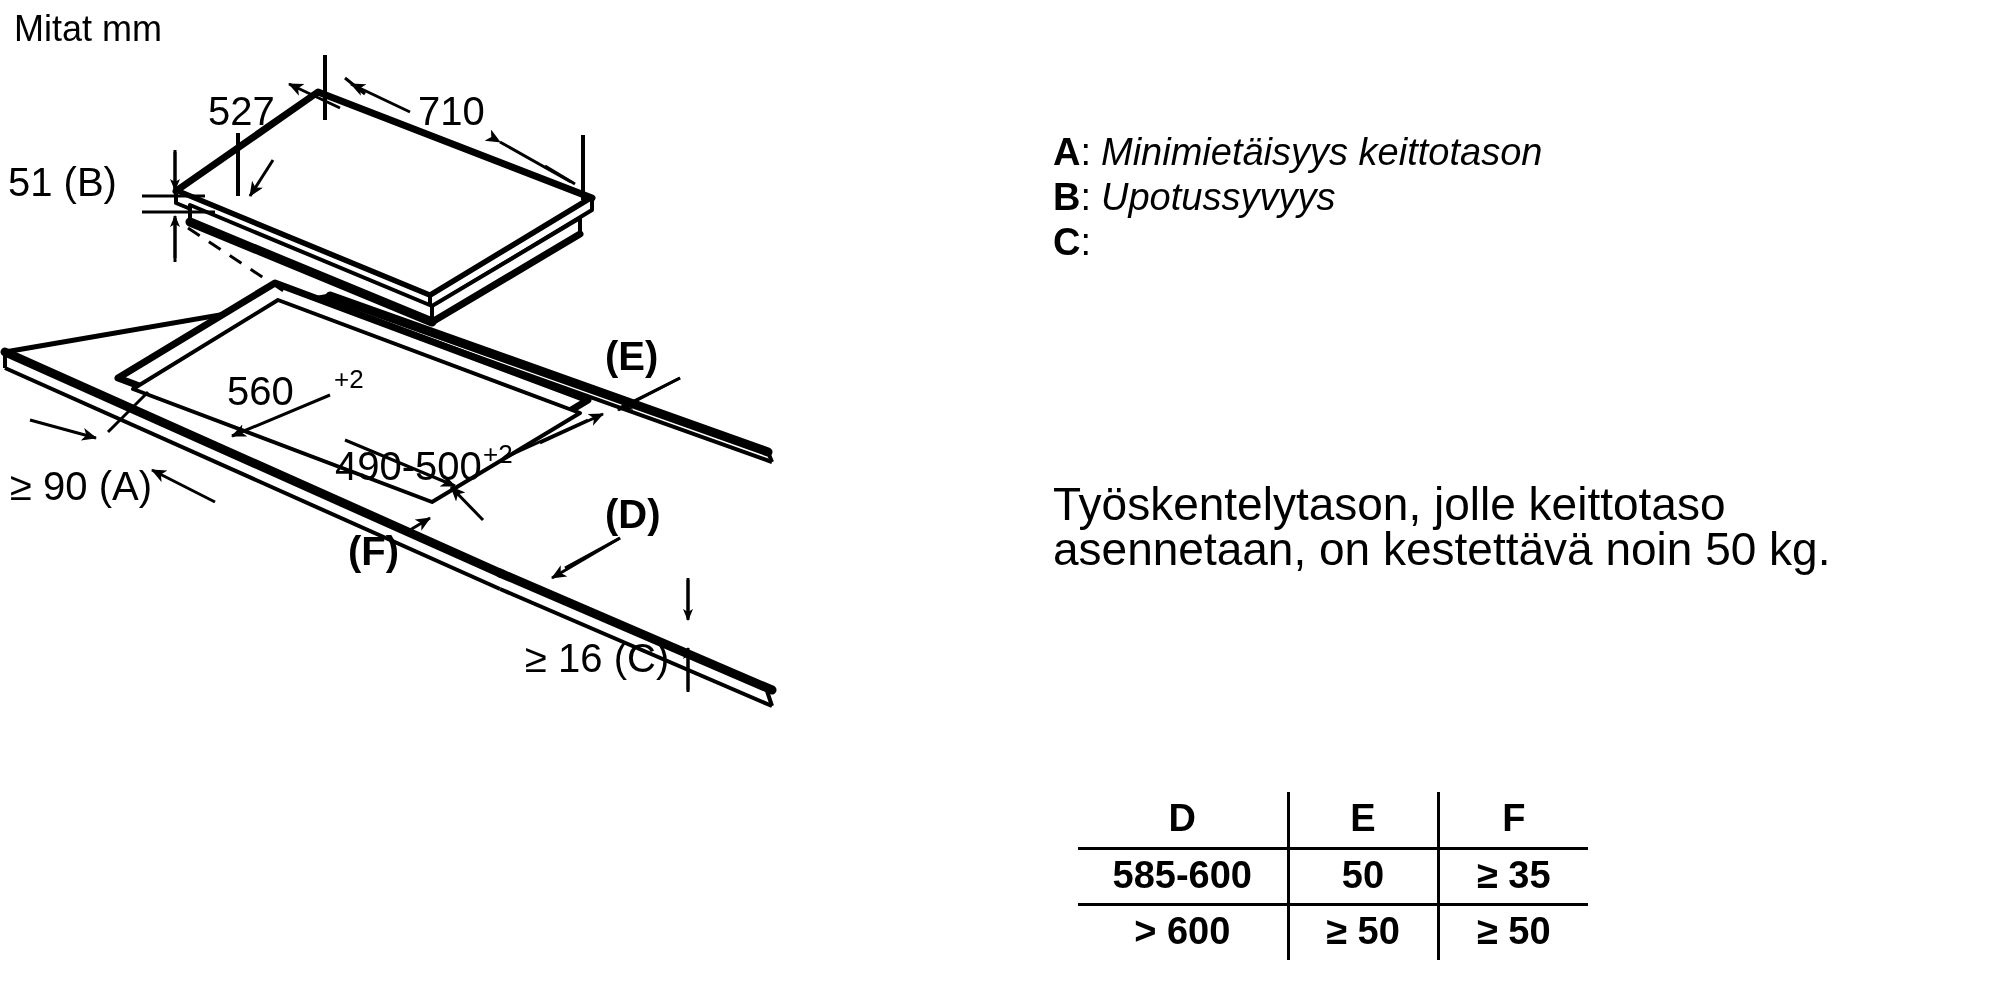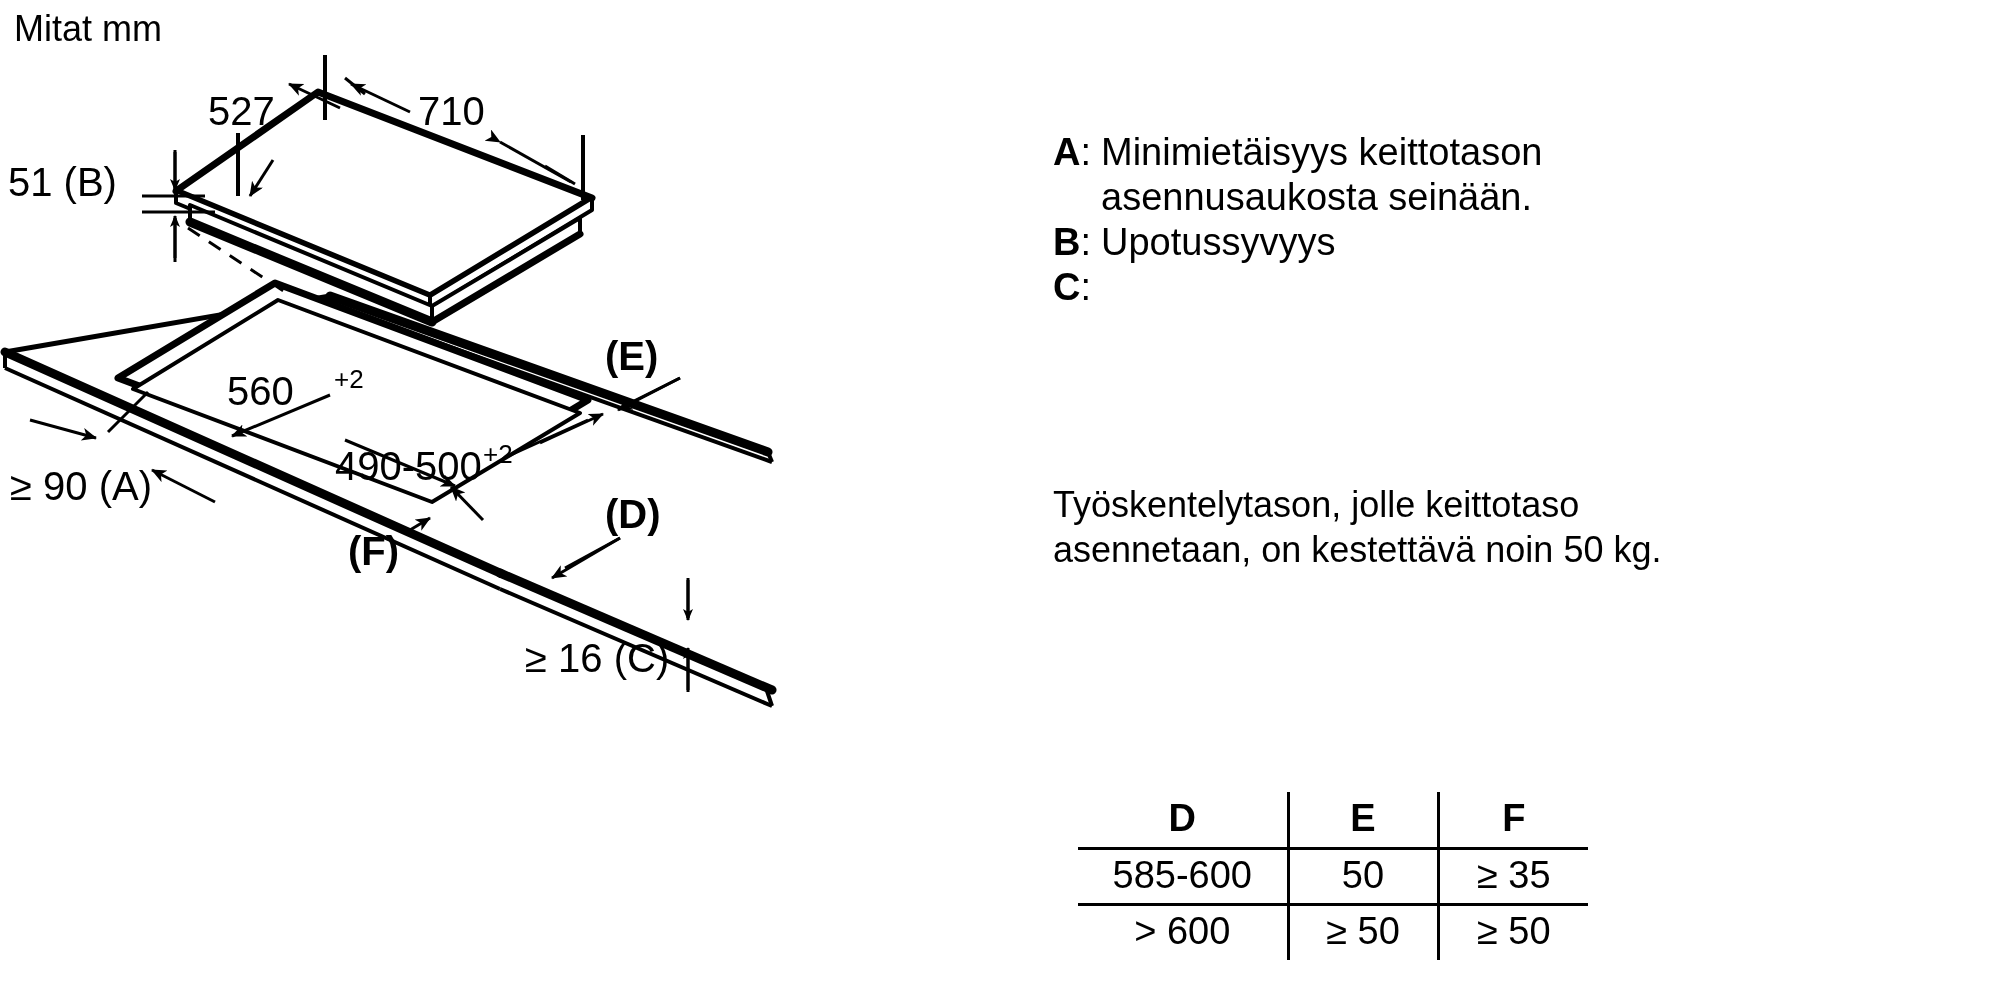--- a/index.html
+++ b/index.html
@@ -69,42 +69,43 @@
     flex: 0 0 auto;
     white-space: pre;
   }
   .legend-colon {
     flex: 0 0 auto;
     white-space: pre;
   }
   .legend-text {
     flex: 1 1 auto;
     padding-left: 10px;
+    font-style: italic;
   }
   #note {
     position: absolute;
     left: 1053px;
     top: 482px;
     width: 780px;
-    font-size: 36px;
+    font-size: 46px;
     line-height: 45px;
   }
   
   #spec-table {
     position: absolute;
     left: 1078px;
     top: 792px;
     border-collapse: collapse;
     font-size: 38px;
   }
   #spec-table th,
   #spec-table td {
     text-align: center;
     padding: 4px 16px 6px 16px;
-    font-weight: normal;
+    font-weight: bold;
     white-space: nowrap;
     height: 56px;
     box-sizing: border-box;
   }
   #spec-table th {
     font-weight: bold;
     border-bottom: 3px solid #000;
     vertical-align: middle;
   }
   #spec-table tbody tr:first-child td {
@@ -259,21 +260,20 @@
       <text class="dim-label" x="525" y="672">≥ 16 (C)</text>
     </g>
   </svg>
 
   <div id="legend">
     <div class="legend-row">
       <span class="legend-key">A</span>
       <span class="legend-colon">:</span>
       <span class="legend-text">
         <span>Minimietäisyys keittotason</span><br>
-        <span>asennusaukosta seinään.</span>
       </span>
     </div>
     <div class="legend-row">
       <span class="legend-key">B</span>
       <span class="legend-colon">:</span>
       <span class="legend-text">
         <span>Upotussyvyys</span>
       </span>
     </div>
     <div class="legend-row">

